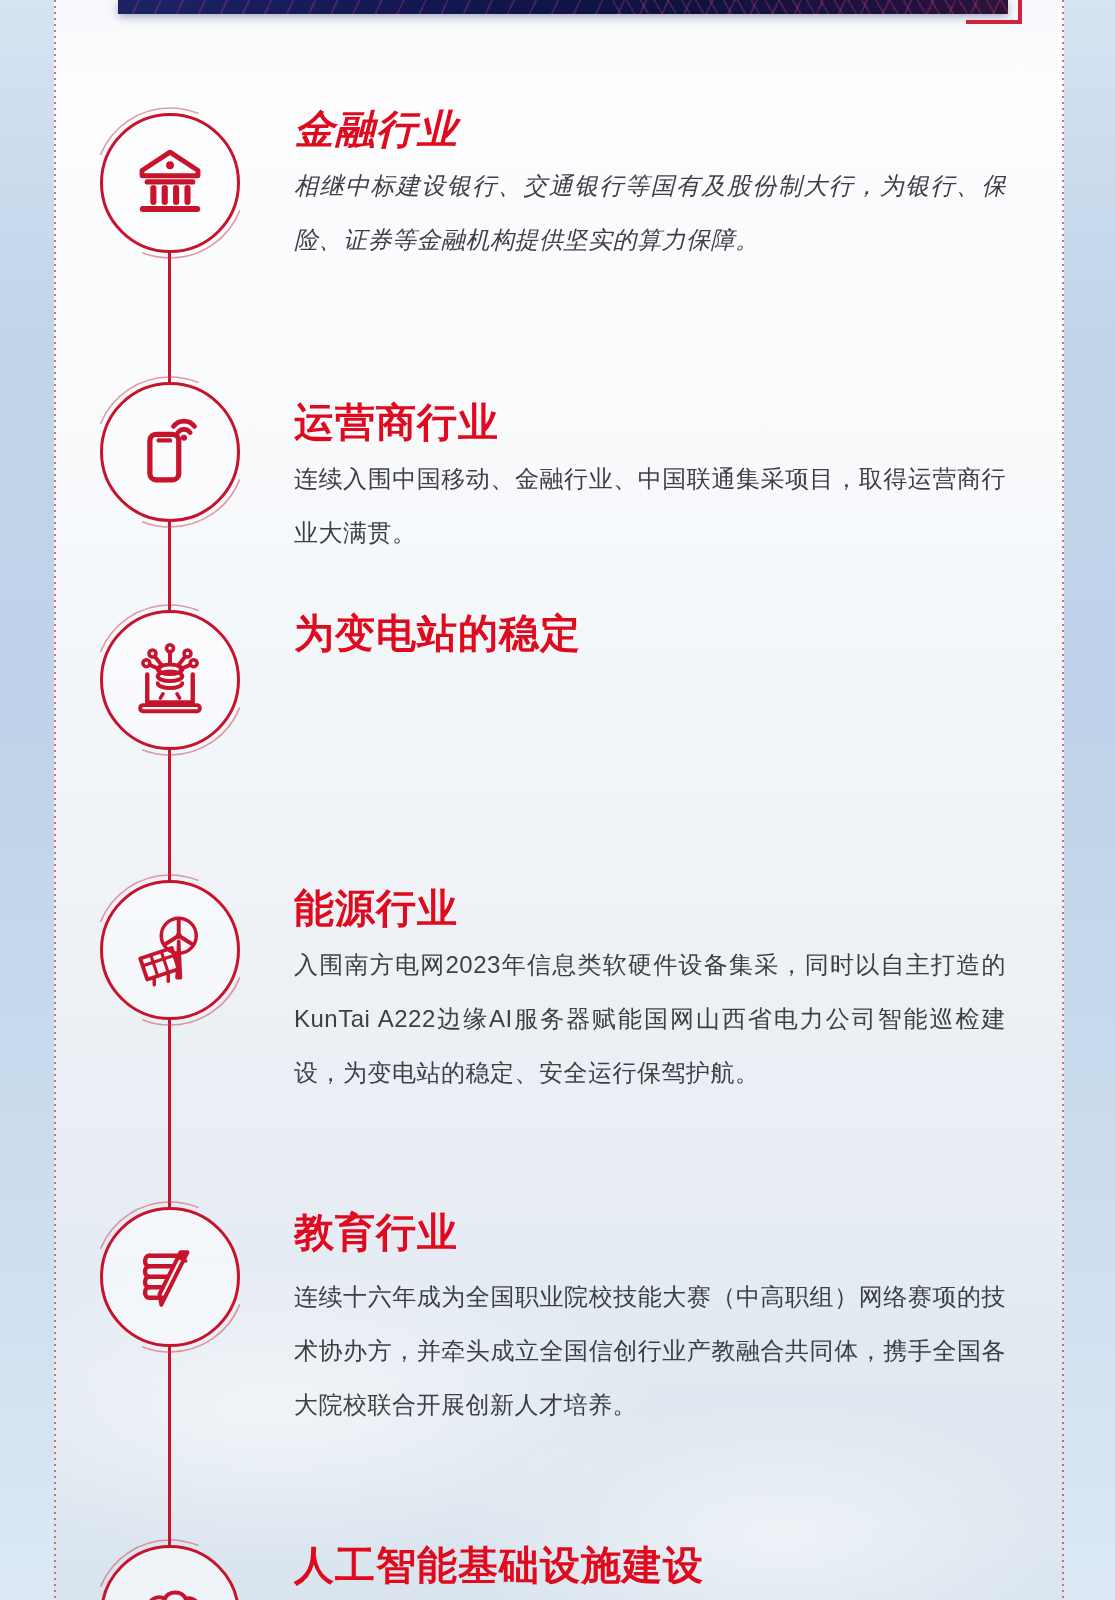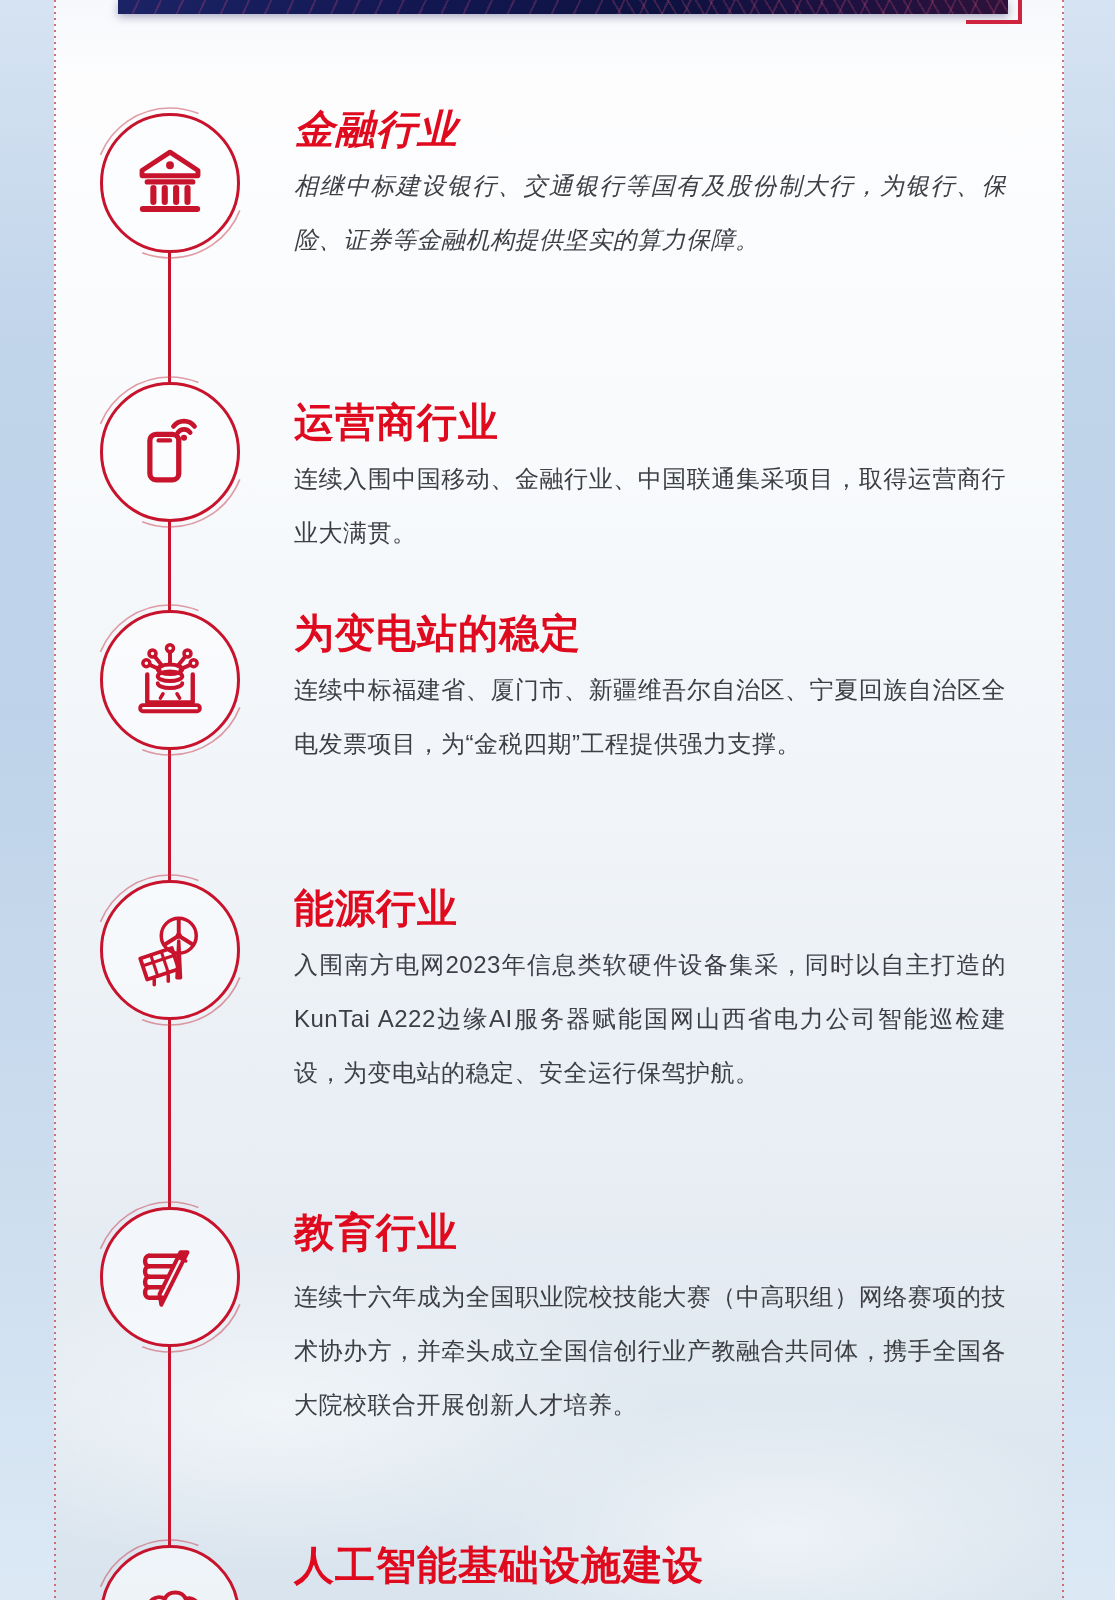--- a/index.html
+++ b/index.html
@@ -210,21 +210,20 @@
     <p class="sec-body">相继中标建设银行、交通银行等国有及股份制大行，为银行、保险、证券等金融机构提供坚实的算力保障。</p>
   </section>
 
   <section class="sec operators">
     <h2 class="sec-title">运营商行业</h2>
     <p class="sec-body">连续入围中国移动、金融行业、中国联通集采项目，取得运营商行业大满贯。</p>
   </section>
 
   <section class="sec digitalgov">
     <h2 class="sec-title">为变电站的稳定</h2>
-    <p class="sec-body">连续中标福建省、厦门市、新疆维吾尔自治区、宁夏回族自治区全电发票项目，为“金税四期”工程提供强力支撑。</p>
   </section>
 
   <section class="sec energy">
     <h2 class="sec-title">能源行业</h2>
     <p class="sec-body">入围南方电网2023年信息类软硬件设备集采，同时以自主打造的KunTai A222边缘AI服务器赋能国网山西省电力公司智能巡检建设，为变电站的稳定、安全运行保驾护航。</p>
   </section>
 
   <section class="sec aiinfra">
     <h2 class="sec-title">人工智能基础设施建设</h2>
   </section>

